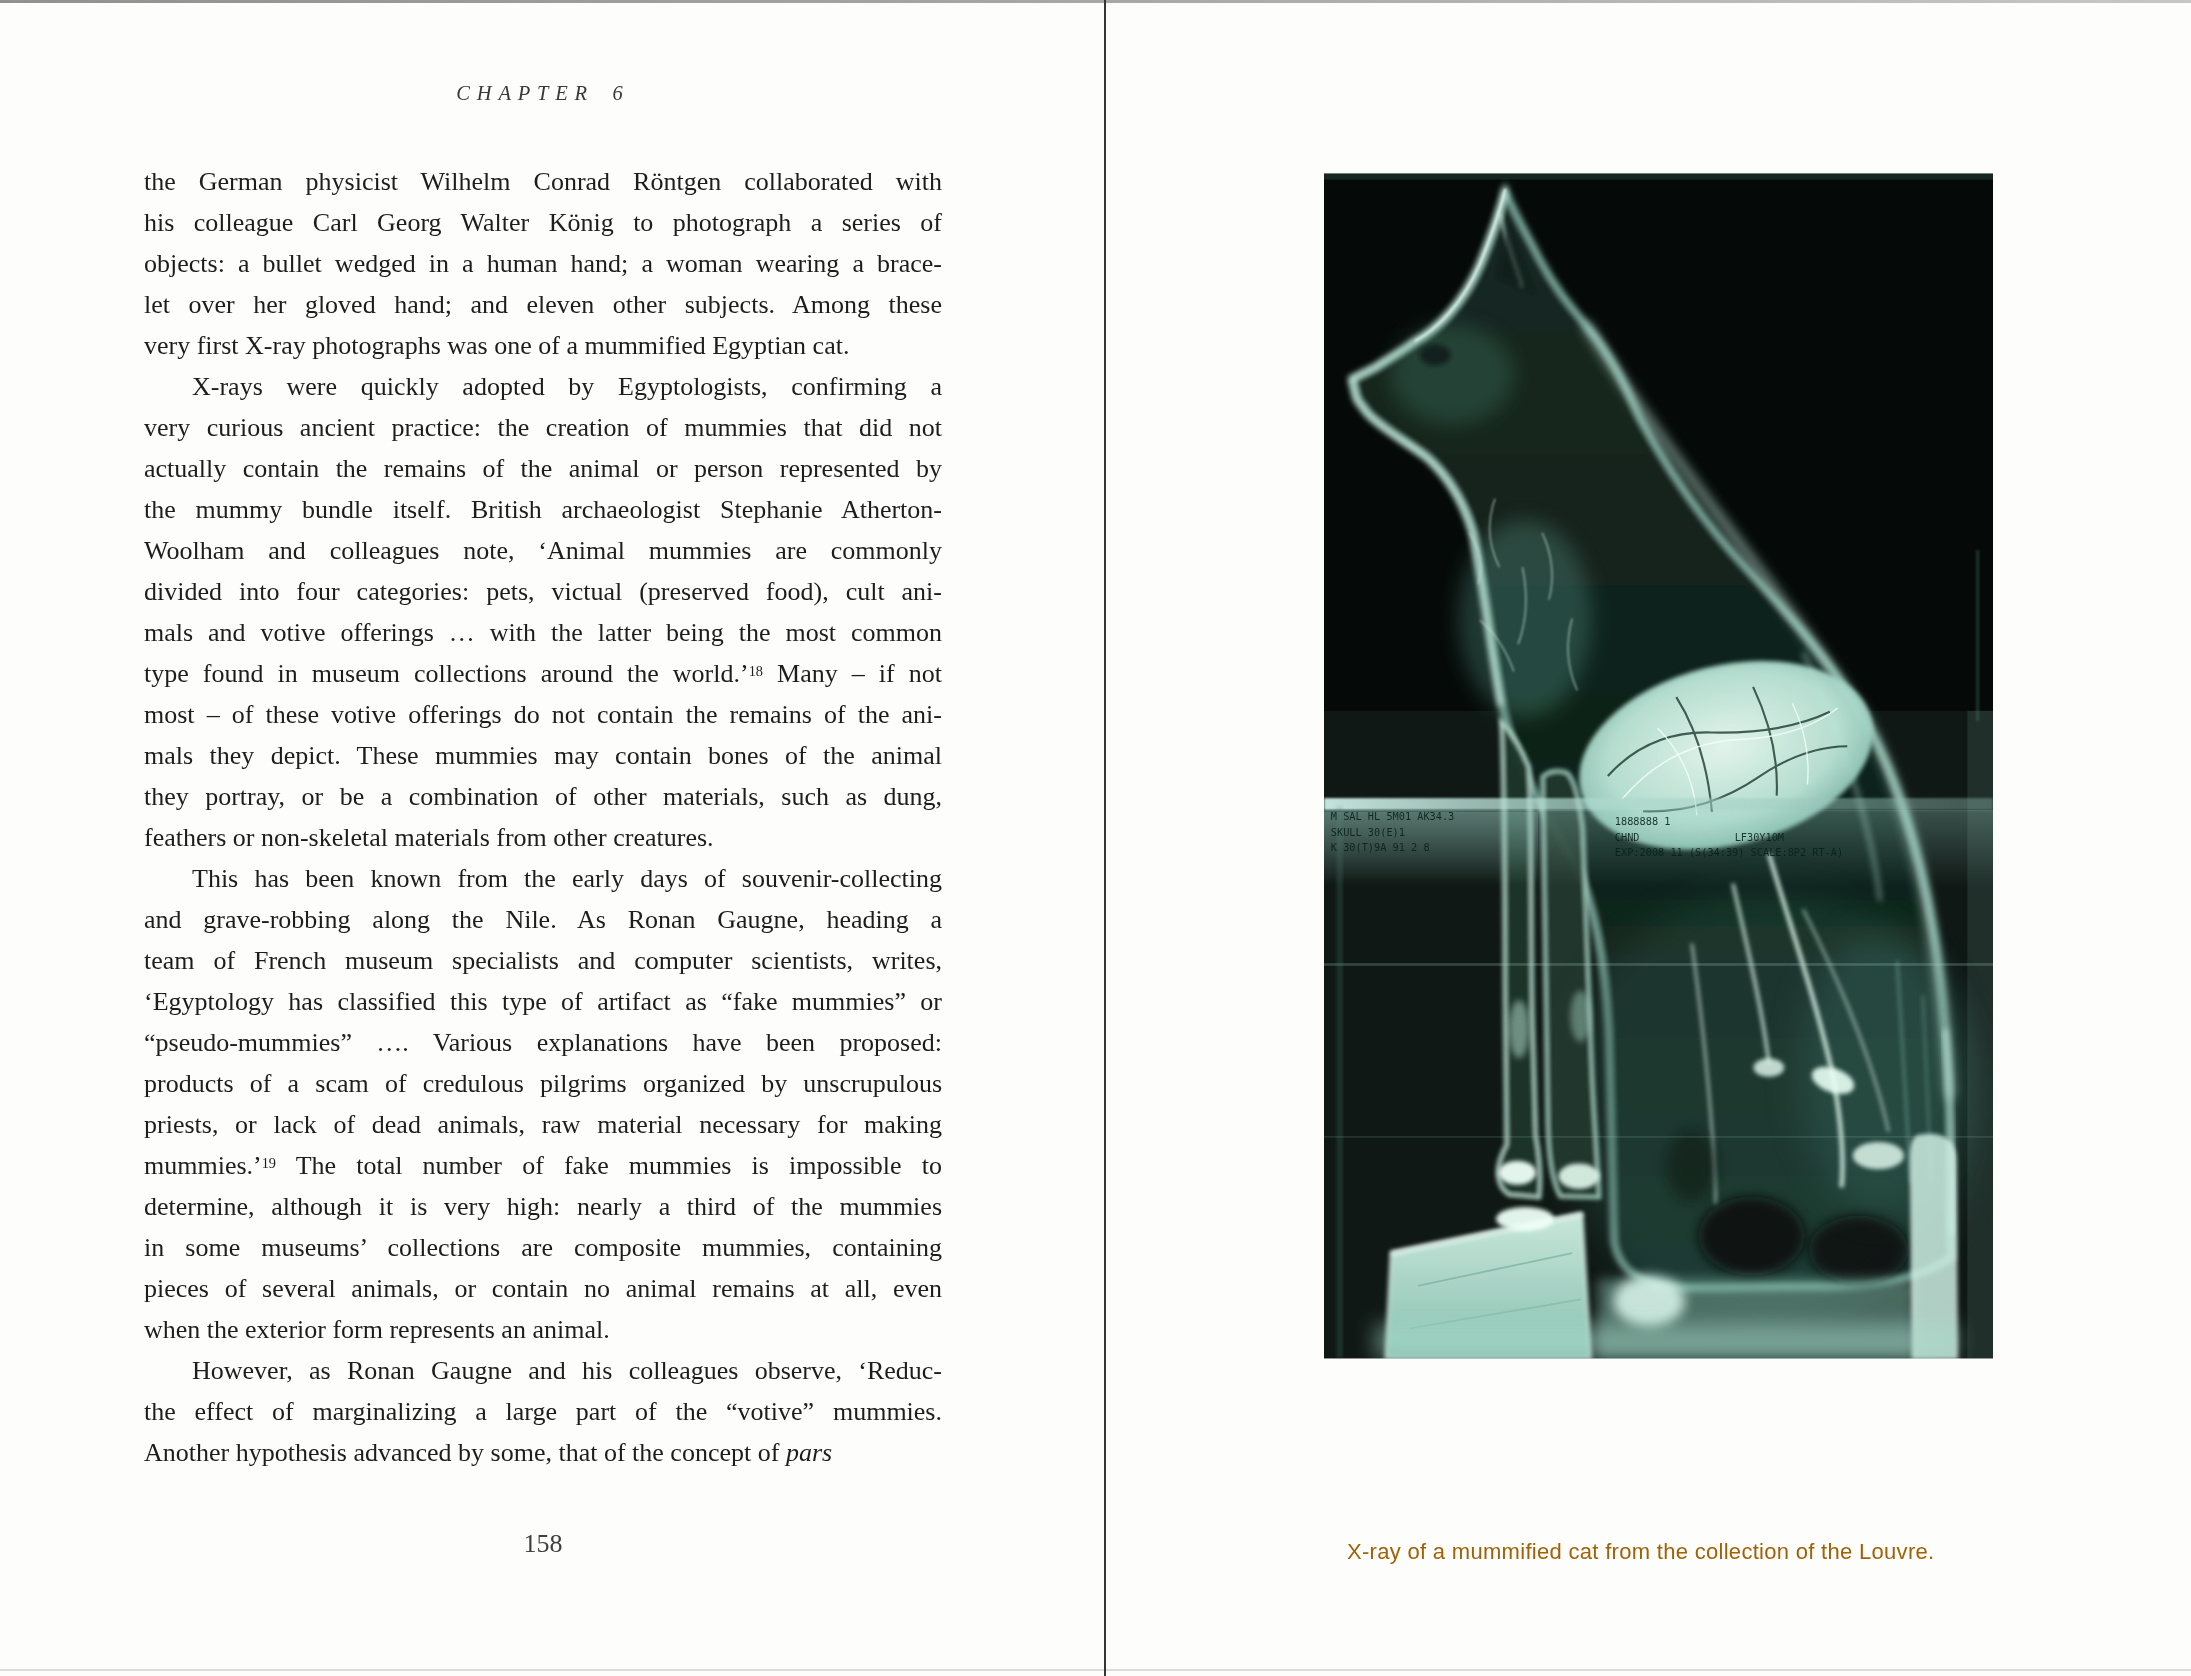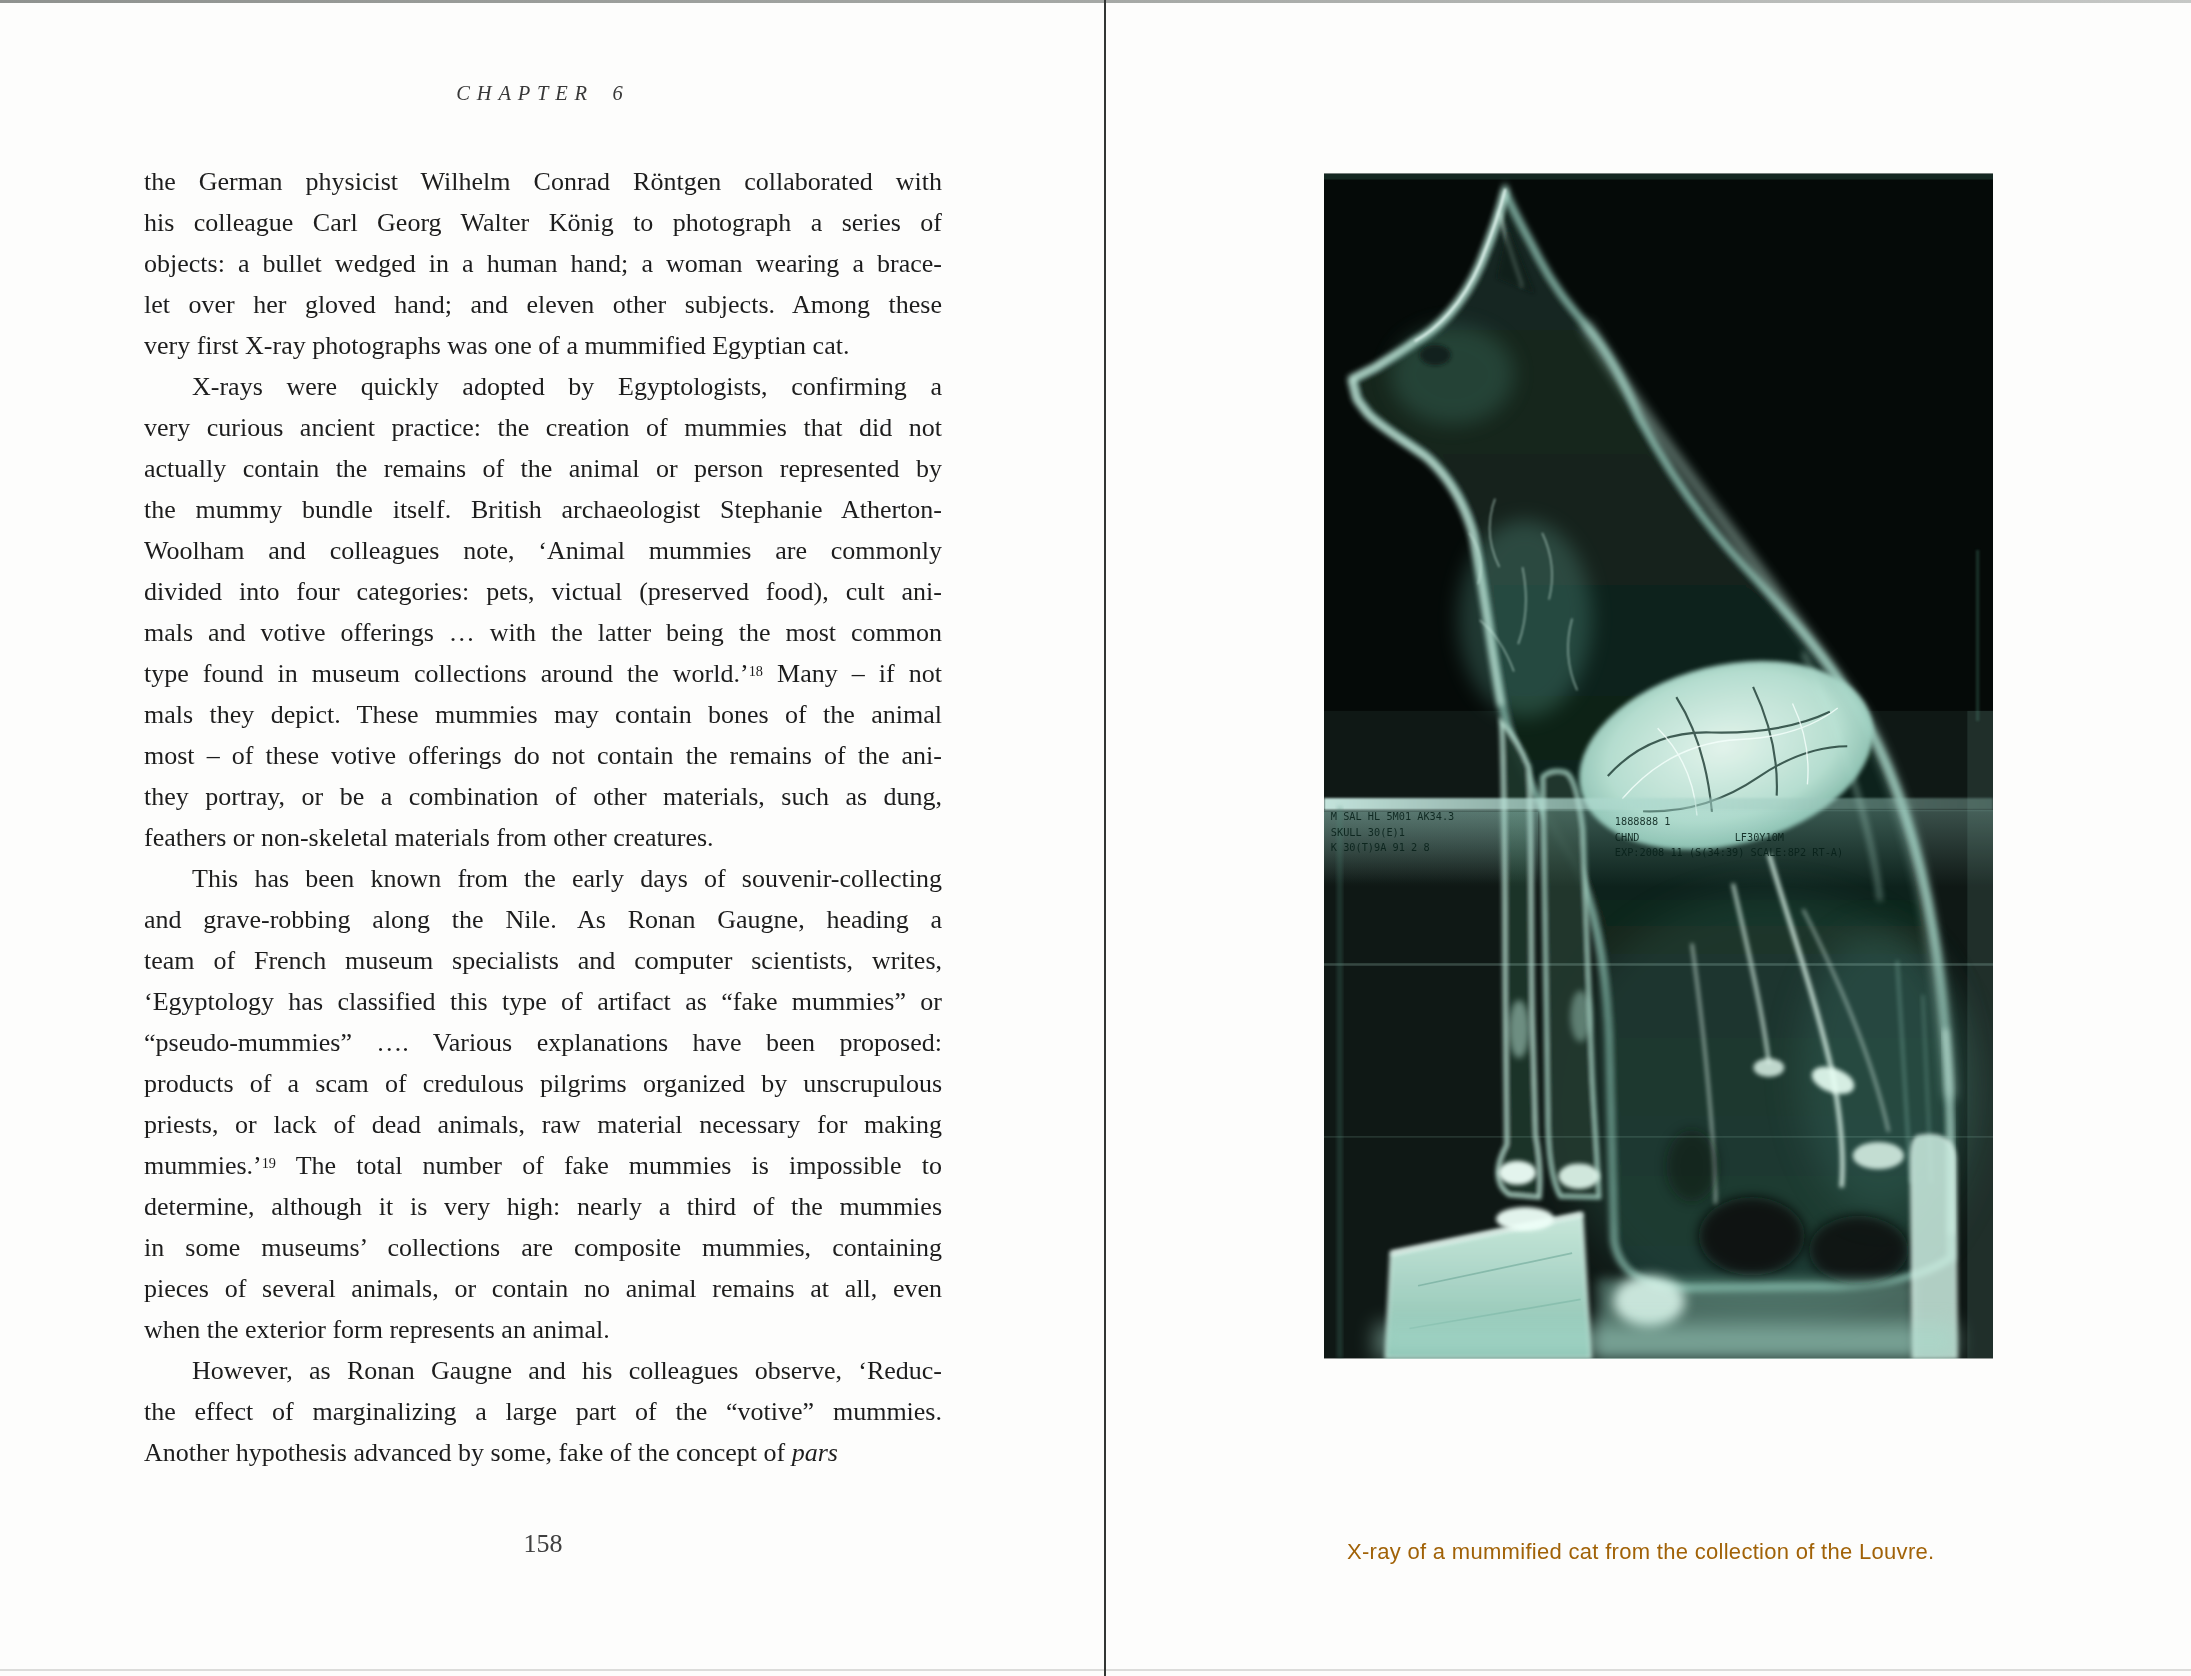--- a/index.html
+++ b/index.html
@@ -44,39 +44,39 @@
         <div class="line"><span>let over her gloved hand; and eleven other subjects. Among these</span></div>
         <div class="line end"><span>very first X-ray photographs was one of a mummified Egyptian cat.</span></div>
         <div class="line indent"><span>X-rays were quickly adopted by Egyptologists, confirming a</span></div>
         <div class="line"><span>very curious ancient practice: the creation of mummies that did not</span></div>
         <div class="line"><span>actually contain the remains of the animal or person represented by</span></div>
         <div class="line"><span>the mummy bundle itself. British archaeologist Stephanie Atherton-</span></div>
         <div class="line"><span>Woolham and colleagues note, ‘Animal mummies are commonly</span></div>
         <div class="line"><span>divided into four categories: pets, victual (preserved food), cult ani-</span></div>
         <div class="line"><span>mals and votive offerings … with the latter being the most common</span></div>
         <div class="line"><span>type found in museum collections around the world.’</span><sup>18</sup><span> Many – if not</span></div>
+        <div class="line"><span>most – of these votive offerings do not contain the remains of the ani-</span></div>
         <div class="line"><span>mals they depict. These mummies may contain bones of the animal</span></div>
-        <div class="line"><span>most – of these votive offerings do not contain the remains of the ani-</span></div>
         <div class="line"><span>they portray, or be a combination of other materials, such as dung,</span></div>
         <div class="line end"><span>feathers or non-skeletal materials from other creatures.</span></div>
         <div class="line indent"><span>This has been known from the early days of souvenir-collecting</span></div>
         <div class="line"><span>and grave-robbing along the Nile. As Ronan Gaugne, heading a</span></div>
         <div class="line"><span>team of French museum specialists and computer scientists, writes,</span></div>
         <div class="line"><span>‘Egyptology has classified this type of artifact as “fake mummies” or</span></div>
         <div class="line"><span>“pseudo-mummies” …. Various explanations have been proposed:</span></div>
         <div class="line"><span>products of a scam of credulous pilgrims organized by unscrupulous</span></div>
         <div class="line"><span>priests, or lack of dead animals, raw material necessary for making</span></div>
         <div class="line"><span>mummies.’</span><sup>19</sup><span> The total number of fake mummies is impossible to</span></div>
         <div class="line"><span>determine, although it is very high: nearly a third of the mummies</span></div>
         <div class="line"><span>in some museums’ collections are composite mummies, containing</span></div>
         <div class="line"><span>pieces of several animals, or contain no animal remains at all, even</span></div>
         <div class="line end"><span>when the exterior form represents an animal.</span></div>
         <div class="line indent"><span>However, as Ronan Gaugne and his colleagues observe, ‘Reduc-</span></div>
         <div class="line"><span>the effect of marginalizing a large part of the “votive” mummies.</span></div>
-        <div class="line end"><span>Another hypothesis advanced by some, fake of the concept of </span><em>pars</em></div>
+        <div class="line end"><span>Another hypothesis advanced by some, that of the concept of </span><em>pars</em></div>
       </div>
     <div class="page-number">158</div>
   </div>
 
   <div>
     <svg class="xray" viewBox="0 0 782 1385" xmlns="http://www.w3.org/2000/svg">
       <defs>
         <filter id="b1" x="-30%" y="-30%" width="160%" height="160%">
             <feGaussianBlur stdDeviation="1"></feGaussianBlur>
           </filter>

